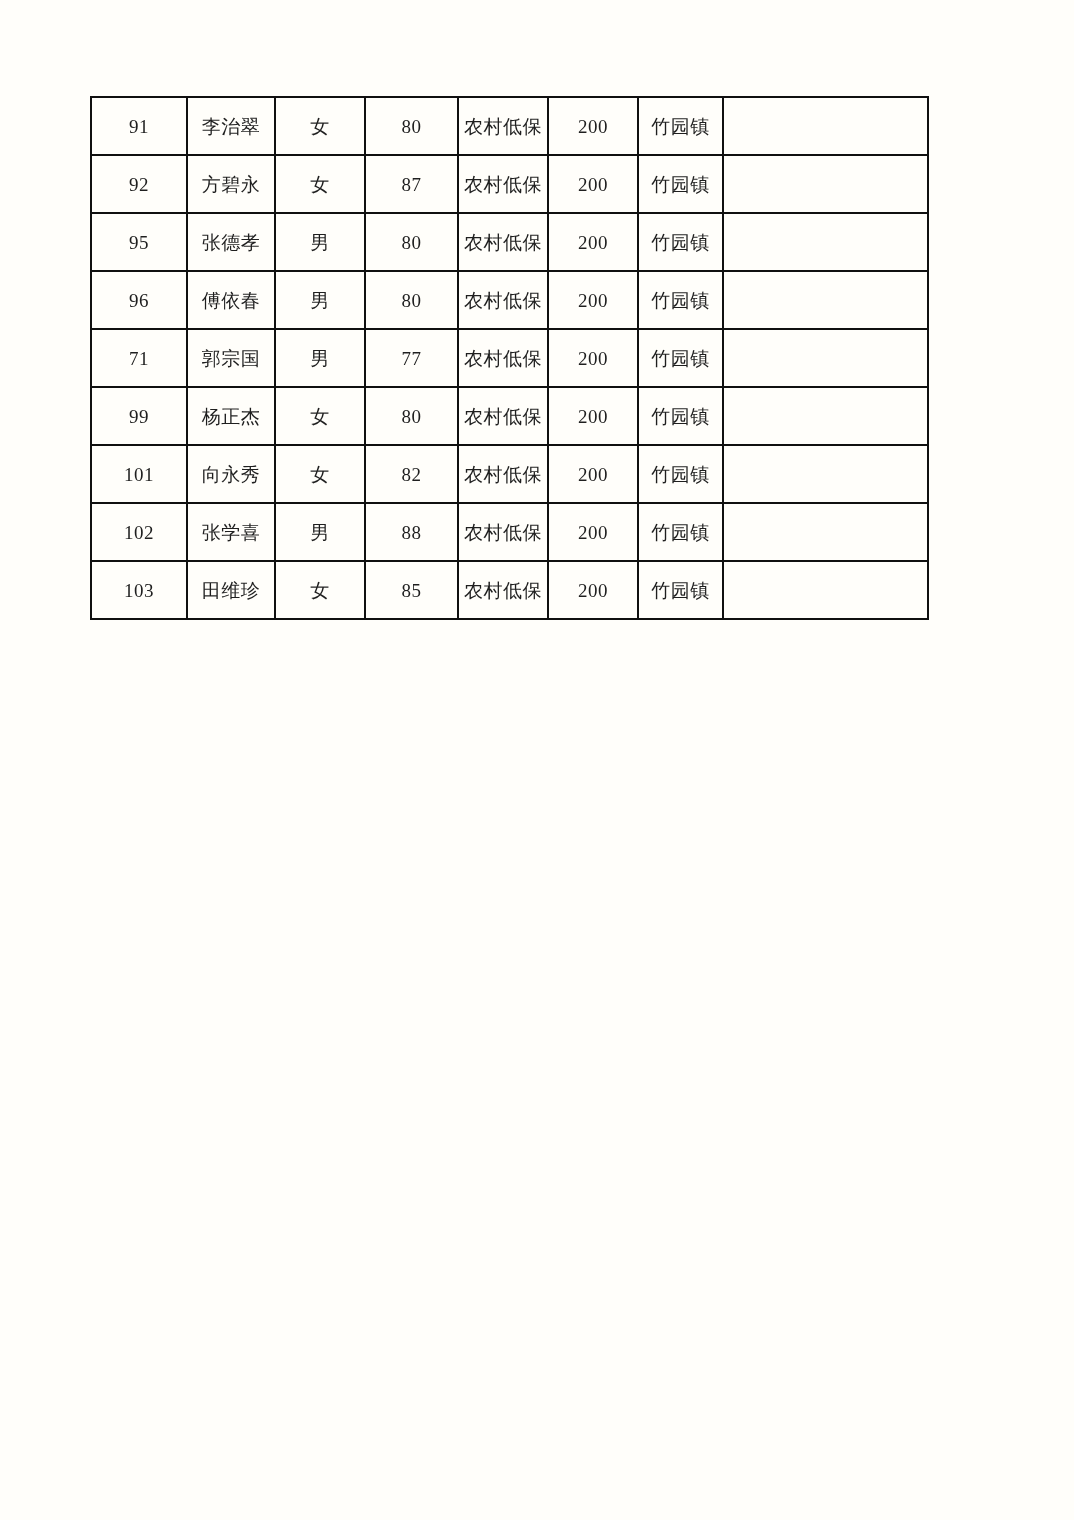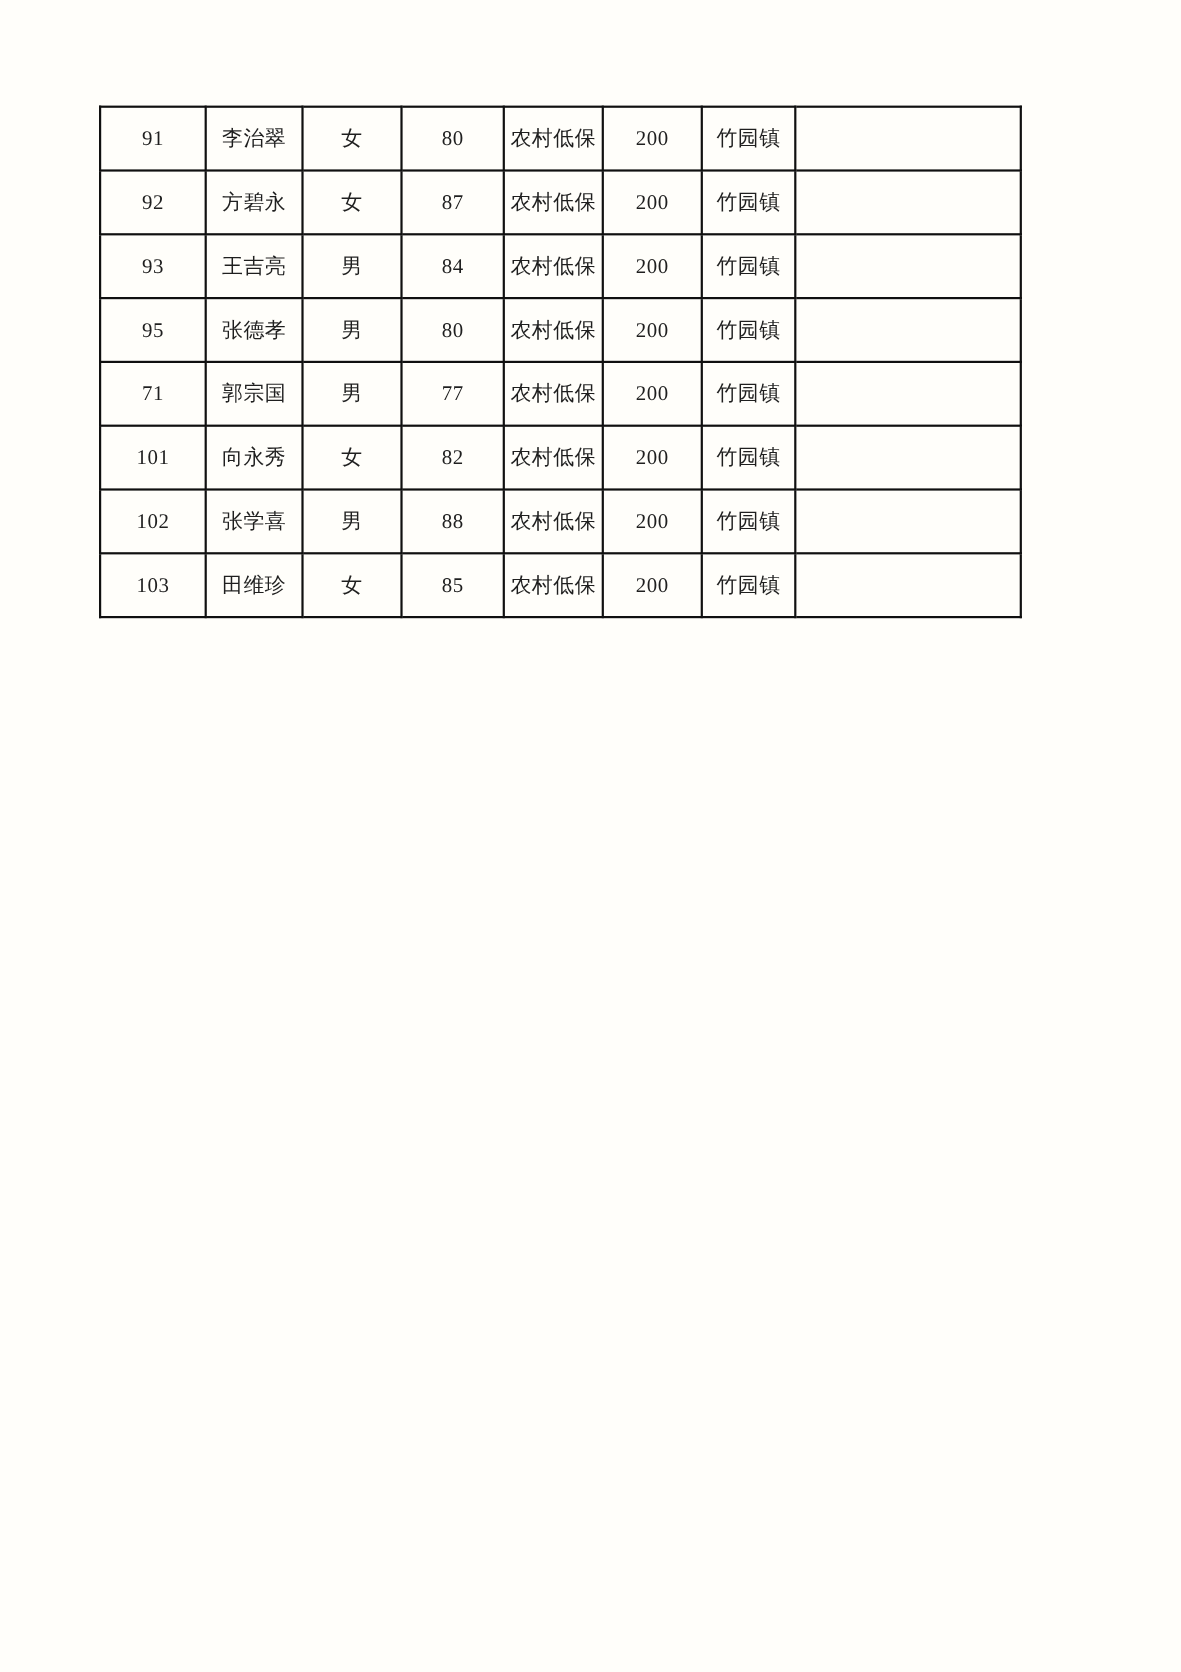--- a/index.html
+++ b/index.html
@@ -81,44 +81,54 @@
           <td>92</td>
           <td>方碧永</td>
           <td>女</td>
           <td>87</td>
           <td>农村低保</td>
           <td>200</td>
           <td>竹园镇</td>
           <td></td>
         </tr>
         <tr>
-          <td>93</td>
-          <td>王吉亮</td>
+          <td>95</td>
+          <td>张德孝</td>
           <td>男</td>
-          <td>84</td>
+          <td>80</td>
           <td>农村低保</td>
           <td>200</td>
           <td>竹园镇</td>
           <td></td>
         </tr>
         <tr>
-          <td>95</td>
-          <td>张德孝</td>
+          <td>96</td>
+          <td>傅依春</td>
           <td>男</td>
           <td>80</td>
           <td>农村低保</td>
           <td>200</td>
           <td>竹园镇</td>
           <td></td>
         </tr>
         <tr>
           <td>71</td>
           <td>郭宗国</td>
           <td>男</td>
           <td>77</td>
+          <td>农村低保</td>
+          <td>200</td>
+          <td>竹园镇</td>
+          <td></td>
+        </tr>
+        <tr>
+          <td>99</td>
+          <td>杨正杰</td>
+          <td>女</td>
+          <td>80</td>
           <td>农村低保</td>
           <td>200</td>
           <td>竹园镇</td>
           <td></td>
         </tr>
         <tr>
           <td>101</td>
           <td>向永秀</td>
           <td>女</td>
           <td>82</td>

